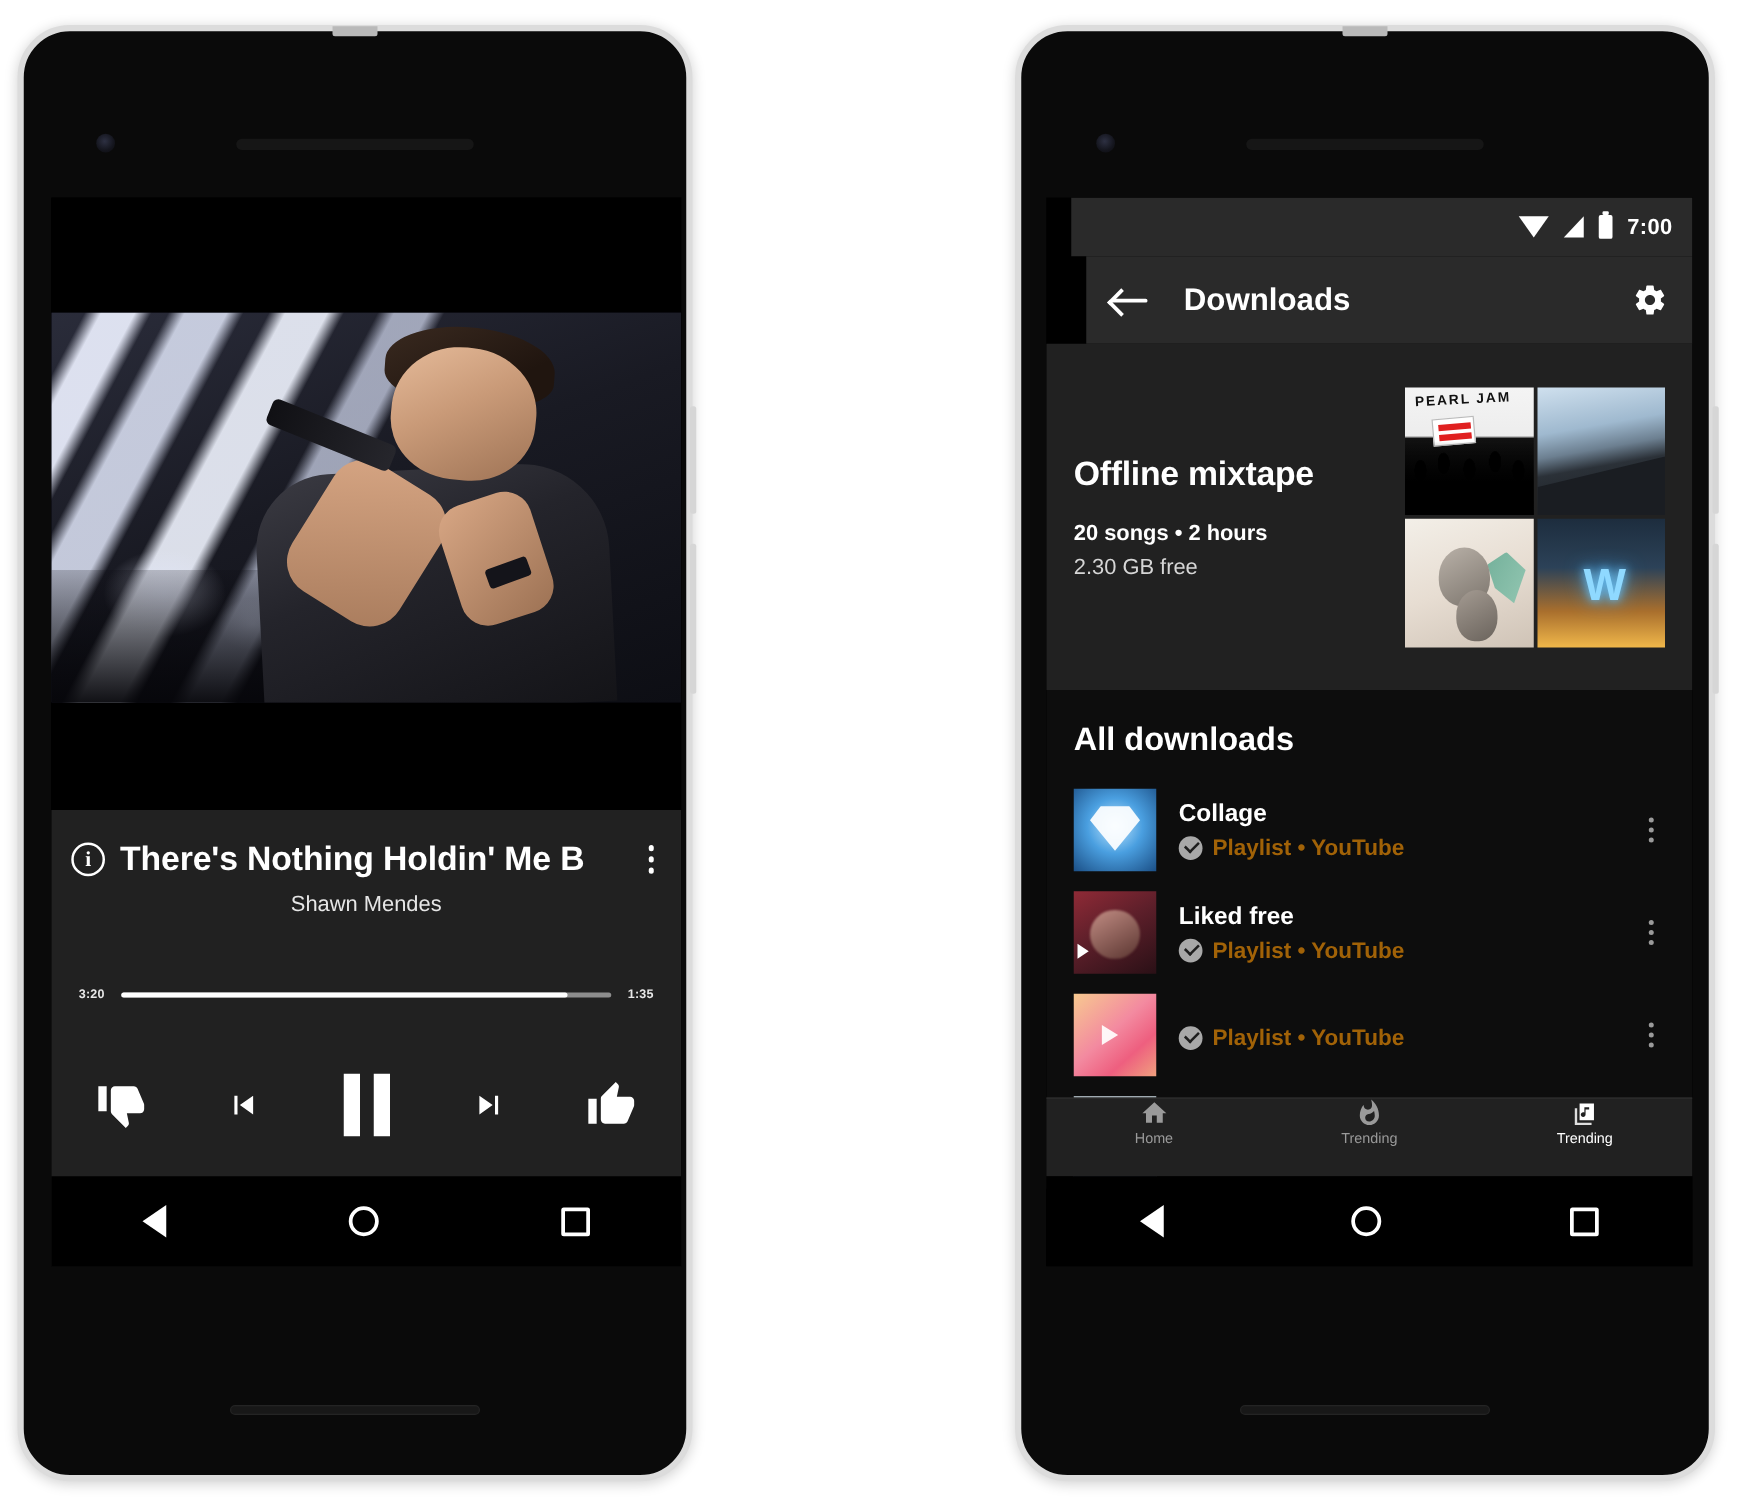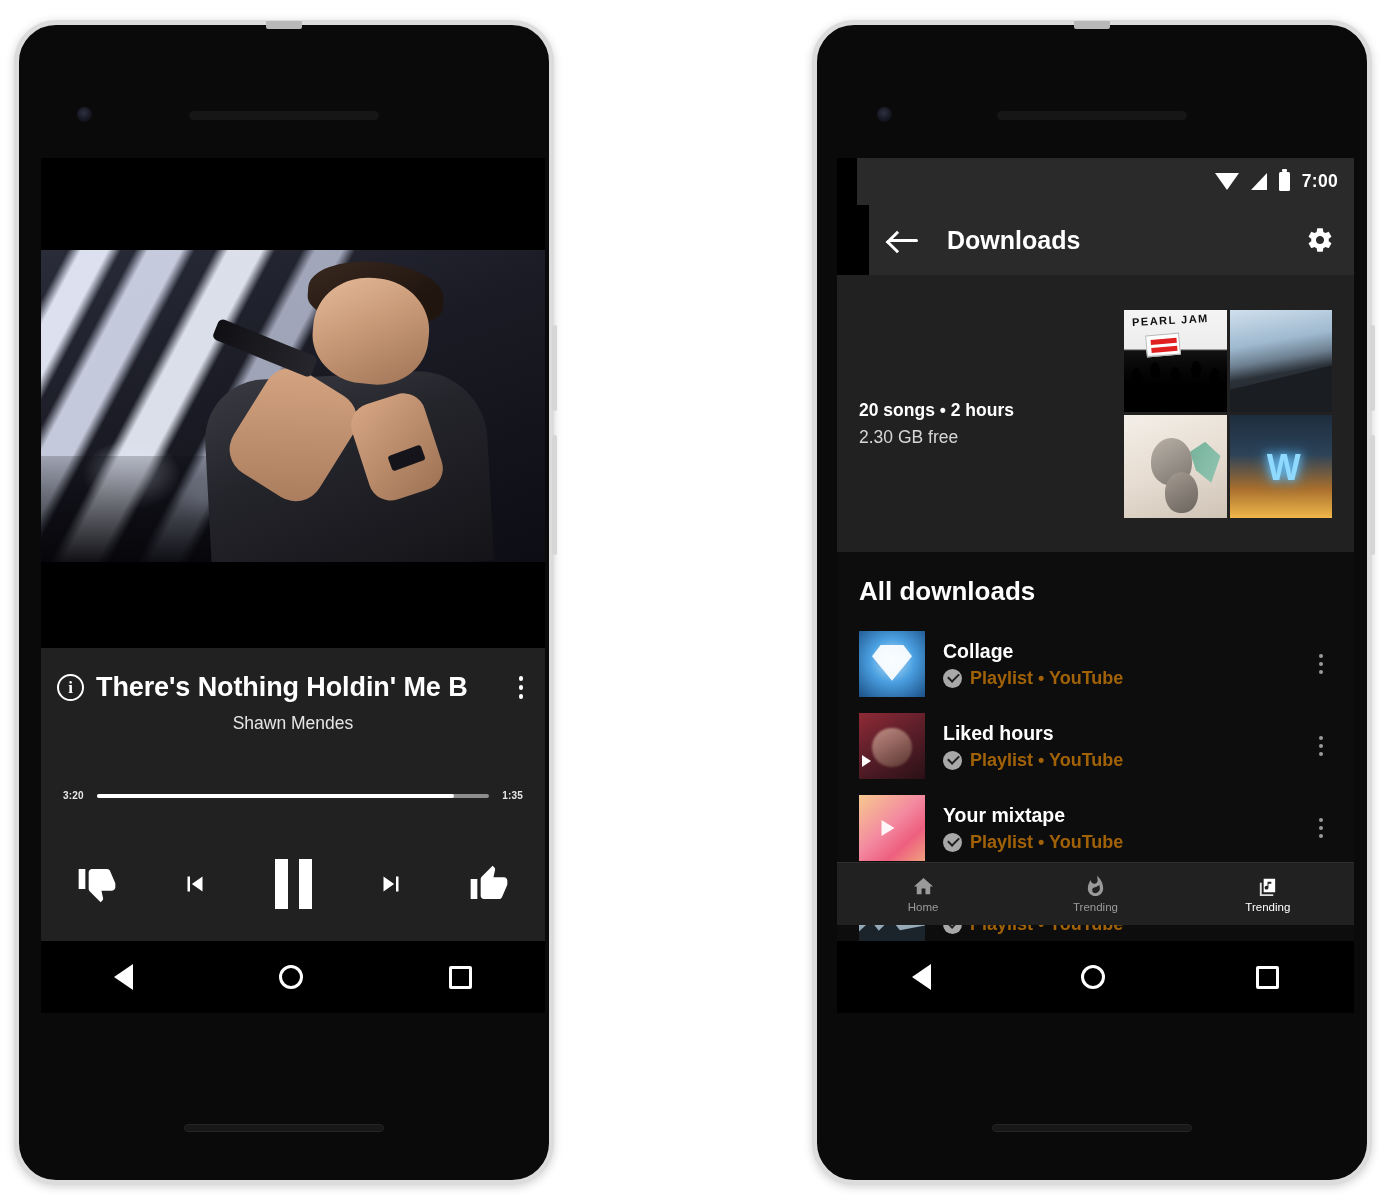--- a/index.html
+++ b/index.html
@@ -303,22 +303,22 @@
   }
   .dl-badge:after{
     content:""; position:absolute; left:4.5px; top:4px; width:9px;height:5px;
     border-left:2.3px solid #1e1e1e; border-bottom:2.3px solid #1e1e1e; transform: rotate(-45deg);
   }
   .dl-sub-txt { color:#a16207; font-size:18px; font-weight:700; }
   .dl-kebab { flex:0 0 auto; width:30px; display:flex;flex-direction:column;align-items:center;gap:4px; }
   .dl-kebab i { width:4px;height:4px;border-radius:50%;background:#9a9a9a;display:block; }
 
   .tabbar {
-    position:absolute; left:0; bottom:88px; width:100%; height:63px;
-    background:#212121; display:flex; align-items:center;
+    position:absolute; left:0; bottom:72px; width:100%; height:63px;
+    background:#212121; display:flex; align-items:flex-start;
     border-top:1px solid #2e2e2e;
   }
   .tab { flex:1 1 0; display:flex; flex-direction:column; align-items:center; gap:3px; }
   .tab-label { font-size:11.5px; color:#9a9a9a; }
   .tab.active .tab-label { color:#fff; }
   .tab svg { display:block; }
 </style>
 </head>
 <body>
 
@@ -430,20 +430,21 @@
         <div class="appbar-title">Downloads</div>
         <div class="gear">
           <svg width="28" height="28" viewBox="0 0 24 24" fill="#fff">
             <path d="M19.43 12.98c.04-.32.07-.64.07-.98s-.03-.66-.07-.98l2.11-1.65c.19-.15.24-.42.12-.64l-2-3.46c-.12-.22-.39-.3-.61-.22l-2.49 1c-.52-.4-1.08-.73-1.69-.98l-.38-2.65C14.46 2.18 14.25 2 14 2h-4c-.25 0-.46.18-.49.42l-.38 2.65c-.61.25-1.17.59-1.69.98l-2.49-1c-.23-.09-.49 0-.61.22l-2 3.46c-.13.22-.07.49.12.64l2.11 1.65c-.04.32-.07.65-.07.98s.03.66.07.98l-2.11 1.65c-.19.15-.24.42-.12.64l2 3.46c.12.22.39.3.61.22l2.49-1c.52.4 1.08.73 1.69.98l.38 2.65c.03.24.24.42.49.42h4c.25 0 .46-.18.49-.42l.38-2.65c.61-.25 1.17-.59 1.69-.98l2.49 1c.23.09.49 0 .61-.22l2-3.46c.12-.22.07-.49-.12-.64l-2.11-1.65zM12 15.5c-1.93 0-3.5-1.57-3.5-3.5s1.57-3.5 3.5-3.5 3.5 1.57 3.5 3.5-1.57 3.5-3.5 3.5z"></path>
           </svg>
         </div>
       </div>
 
       <div class="mixtape">
         <div class="mix-text">
+          <div class="mix-title">Offline mixtape</div>
           <div class="mix-sub">20 songs • 2 hours</div>
           <div class="mix-sub2">2.30 GB free</div>
         </div>
         <div class="collage">
           <div class="cov cov-pearl">
             <div class="pj-txt">PEARL JAM</div>
             <div class="pj-sign"></div>
             <div class="pj-crowd"></div>
           </div>
           <div class="cov cov-sky"></div>
@@ -475,37 +476,36 @@
               <i></i>
               <i></i>
             </div>
         </div>
 
         <div class="dl-row">
           <div class="thumb th-liked">
             <span class="play-tag"></span>
           </div>
           <div class="dl-text">
-            <div class="dl-title">Liked hours</div>
+            <div class="dl-title">Liked free</div>
             <div class="dl-sub">
               <span class="dl-badge"></span>
               <span class="dl-sub-txt">Playlist • YouTube</span>
             </div>
           </div>
           <div class="dl-kebab">
               <i></i>
               <i></i>
               <i></i>
             </div>
         </div>
 
         <div class="dl-row">
           <div class="thumb th-mix"></div>
           <div class="dl-text">
-            <div class="dl-title">Your mixtape</div>
             <div class="dl-sub">
               <span class="dl-badge"></span>
               <span class="dl-sub-txt">Playlist • YouTube</span>
             </div>
           </div>
           <div class="dl-kebab">
               <i></i>
               <i></i>
               <i></i>
             </div>

